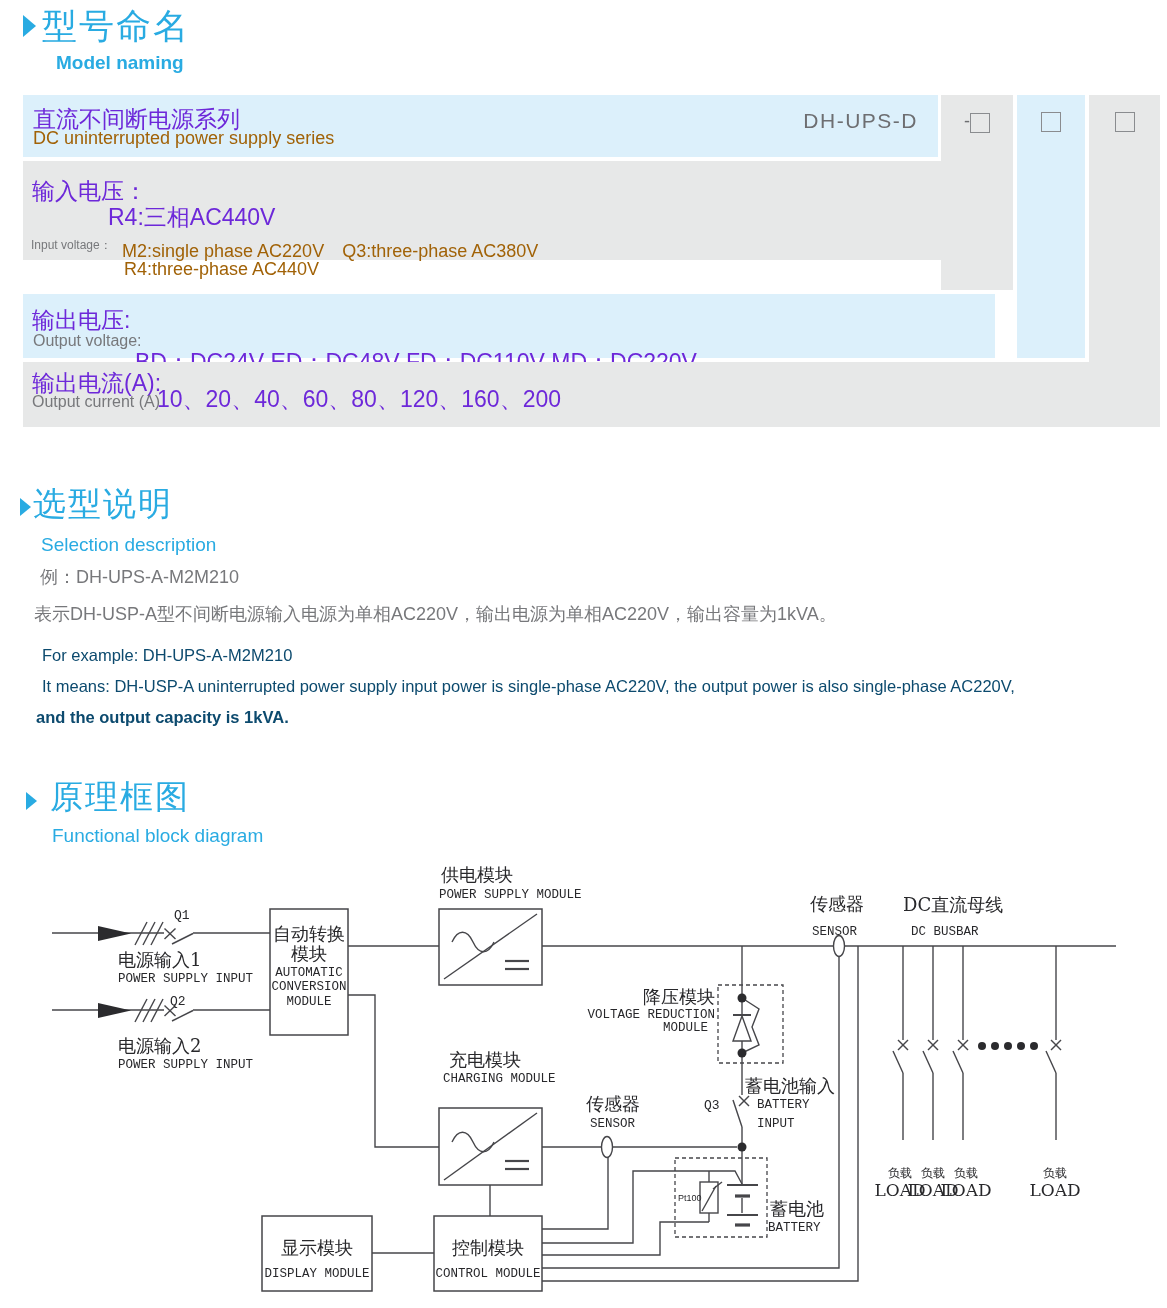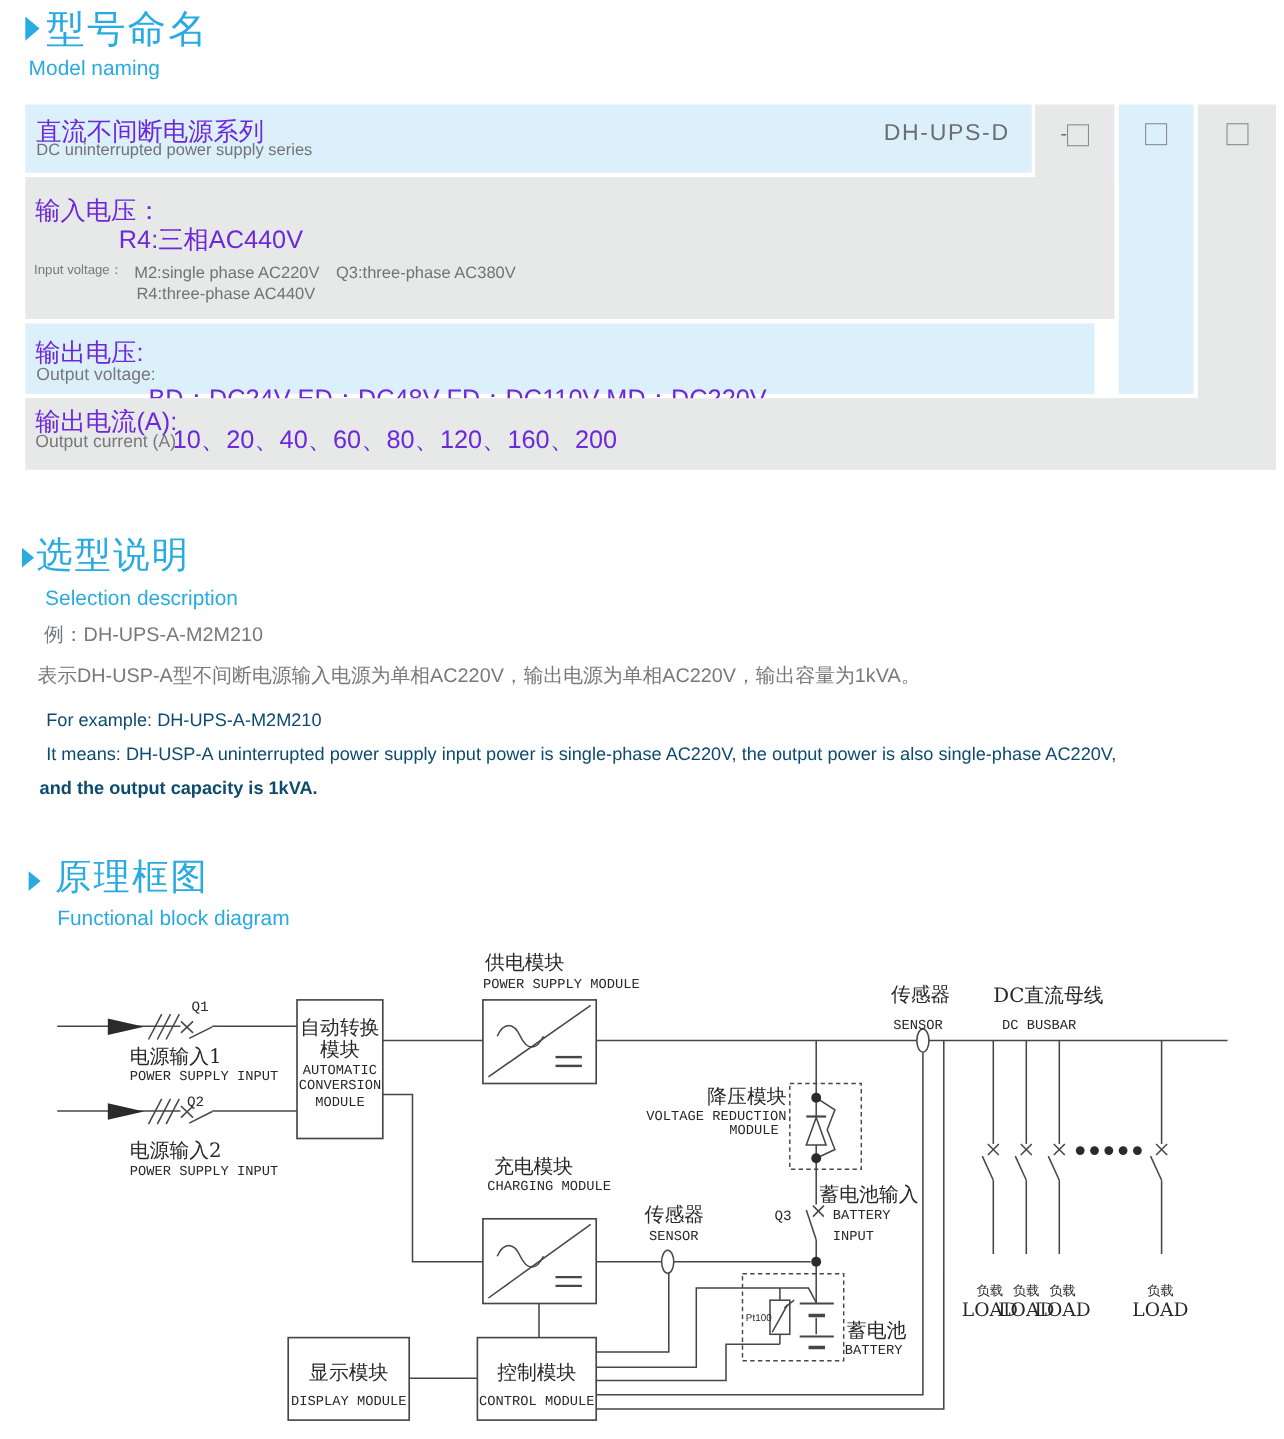--- a/index.html
+++ b/index.html
@@ -8,42 +8,42 @@
   .abs{position:absolute;}
   .tri{width:0;height:0;border-top:11px solid transparent;border-bottom:11px solid transparent;
        border-left:13px solid #29abe2;}
   .tri.sm{border-top-width:9px;border-bottom-width:9px;border-left-width:11px;}
   .sec-title{color:#29abe2;font-size:35px;letter-spacing:2px;font-weight:500;white-space:nowrap;}
   .sec-sub{color:#29abe2;font-size:19px;white-space:nowrap;}
   .cell{position:absolute;}
   .blue{background:#dcf0fb;}
   .gray{background:#e7e8e8;}
   .tzh{color:#6d28d9;font-size:23px;white-space:nowrap;}
-  .ten{color:#737373;font-size:15px;white-space:nowrap;}
+  .ten{color:#a16207;font-size:18px;white-space:nowrap;}
   .code{color:#6d6e71;font-size:21px;letter-spacing:1.5px;white-space:nowrap;}
   .dash{color:#6d6e71;font-size:18px;line-height:19px;}
   .sq{display:inline-block;width:18px;height:18px;border:1.5px solid #8a8c8f;background:transparent;}
   .bzh{color:#77787b;font-size:18px;white-space:nowrap;}
   .ben{color:#0c4a6e;font-size:16.5px;white-space:nowrap;}
   svg text{fill:#28282b;}
   .dzh{font-family:"DejaVu Serif",serif;font-size:18px;}
   .dzh-s{font-family:"DejaVu Serif",serif;font-size:12px;}
   .den{font-family:"Liberation Mono",monospace;font-size:12.5px;}
   .dmn{font-family:"Liberation Mono",monospace;font-size:13px;}
   .dld{font-family:"DejaVu Serif",serif;font-size:17px;}
   .dtn{font-family:"Liberation Sans",sans-serif;font-size:9px;}
 </style>
 </head>
 <body>
 
 <div class="page">
 
   <div class="abs tri" style="left:23px;top:15px;"></div>
   <div class="abs sec-title" style="left:42px;top:3px;">型号命名</div>
-  <div class="abs sec-sub" style="left:26px;top:52px;">Model naming</div>
+  <div class="abs sec-sub" style="left:56px;top:52px;font-weight:bold;">Model naming</div>
 
   <div class="cell blue" style="left:23px;top:95px;width:915px;height:62px;">
     <div class="abs tzh" style="left:10px;top:9px;">直流不间断电源系列</div>
     <div class="abs ten" style="left:10px;top:33px;">DC uninterrupted power supply series</div>
     <div class="abs code" style="right:20px;top:14px;">DH-UPS-D</div>
   </div>
 
   <div class="cell gray" style="left:941px;top:95px;width:72px;height:195px;">
     <div class="abs" style="left:0;top:17px;width:72px;text-align:center;">
       <span class="dash" style="vertical-align:6px;">-</span><span class="sq"></span>
@@ -55,21 +55,21 @@
       <span class="sq"></span>
     </div>
   </div>
 
   <div class="cell gray" style="left:1089px;top:95px;width:71px;height:332px;">
     <div class="abs" style="left:0;top:17px;width:71px;text-align:center;">
       <span class="sq"></span>
     </div>
   </div>
 
-  <div class="cell gray" style="left:23px;top:161px;width:990px;height:129px;">
+  <div class="cell gray" style="left:23px;top:161px;width:990px;height:99px;">
     <div class="abs tzh" style="left:9px;top:15px;">输入电压：</div>
     <div class="abs tzh" style="left:85px;top:41px;">R4:三相AC440V</div>
     <div class="abs ten" style="left:8px;top:76px;font-size:12px;color:#77787b;">Input voltage：</div>
     <div class="abs ten" style="left:99px;top:78px;">M2:single phase AC220V　Q3:three-phase AC380V</div>
     <div class="abs ten" style="left:101px;top:98px;">R4:three-phase AC440V</div>
   </div>
 
   <div class="cell blue" style="left:23px;top:294px;width:972px;height:64px;">
     <div class="abs tzh" style="left:9px;top:11px;">输出电压:</div>
     <div class="abs ten" style="left:10px;top:38px;font-size:16px;color:#77787b;">Output voltage:</div>

